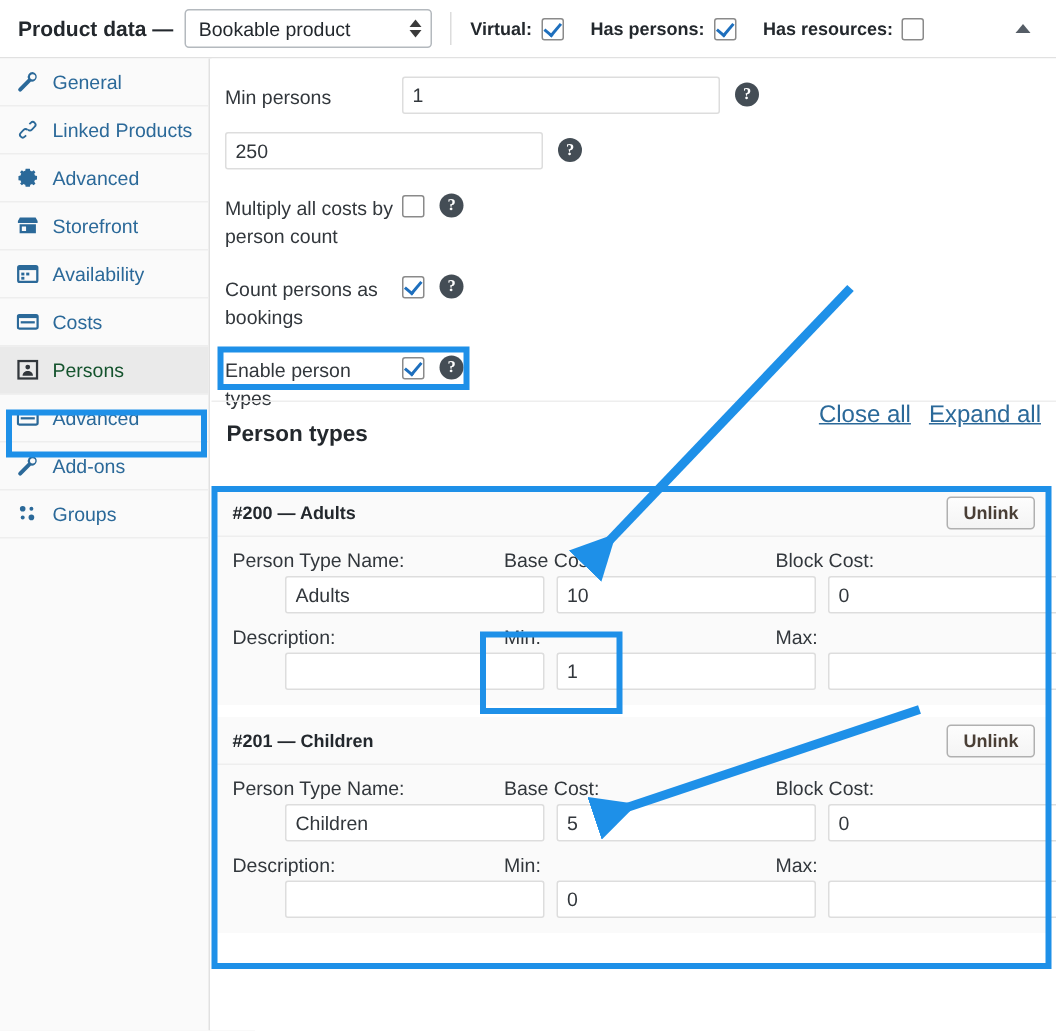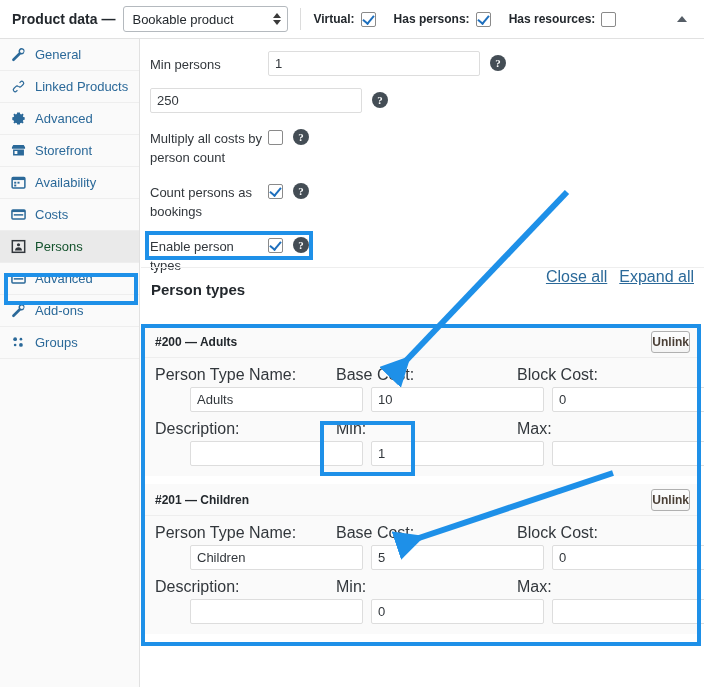--- a/index.html
+++ b/index.html
@@ -204,40 +204,40 @@
     display: flex; align-items: center;
     padding: 0 10px;
     box-sizing: border-box;
   }
   .pt-panel-head .pt-name {
     font-size: 12px; font-weight: bold; color: #23282d;
   }
   .unlink-btn {
     margin-left: auto;
     height: 22px;
-    padding: 0 0;
+    padding: 0 10px;
     border: 1px solid #b0b0b0;
     border-radius: 3px;
     background: linear-gradient(#fdfdfd,#f4f4f4);
     font-family: "Liberation Sans", sans-serif;
     font-size: 12px; font-weight: bold;
     color: #4a3f36;
     display: flex; align-items: center;
     box-sizing: border-box;
     text-align: center;
   }
   .pt-body {
     background: #fafafa;
     padding: 8px 10px 10px 10px;
     box-sizing: border-box;
   }
   .pt-grid { display: flex; gap: 8px; }
   .pt-col { flex: 1; }
   .pt-col .pl {
-    font-size: 16px; color: #32373c;
+    font-size: 13px; color: #32373c;
     margin-bottom: 3px; display: block;
   }
   .pt-col .txtin { width: 100%; margin-left: 35px; }
   .pt-row2 { margin-top: 8px; }
 
   
   #anno { position: absolute; left: 0; top: 0; width: 704px; height: 687px; pointer-events: none; }
   .hl-box {
     position: absolute;
     border: 4px solid #1e90e8;

